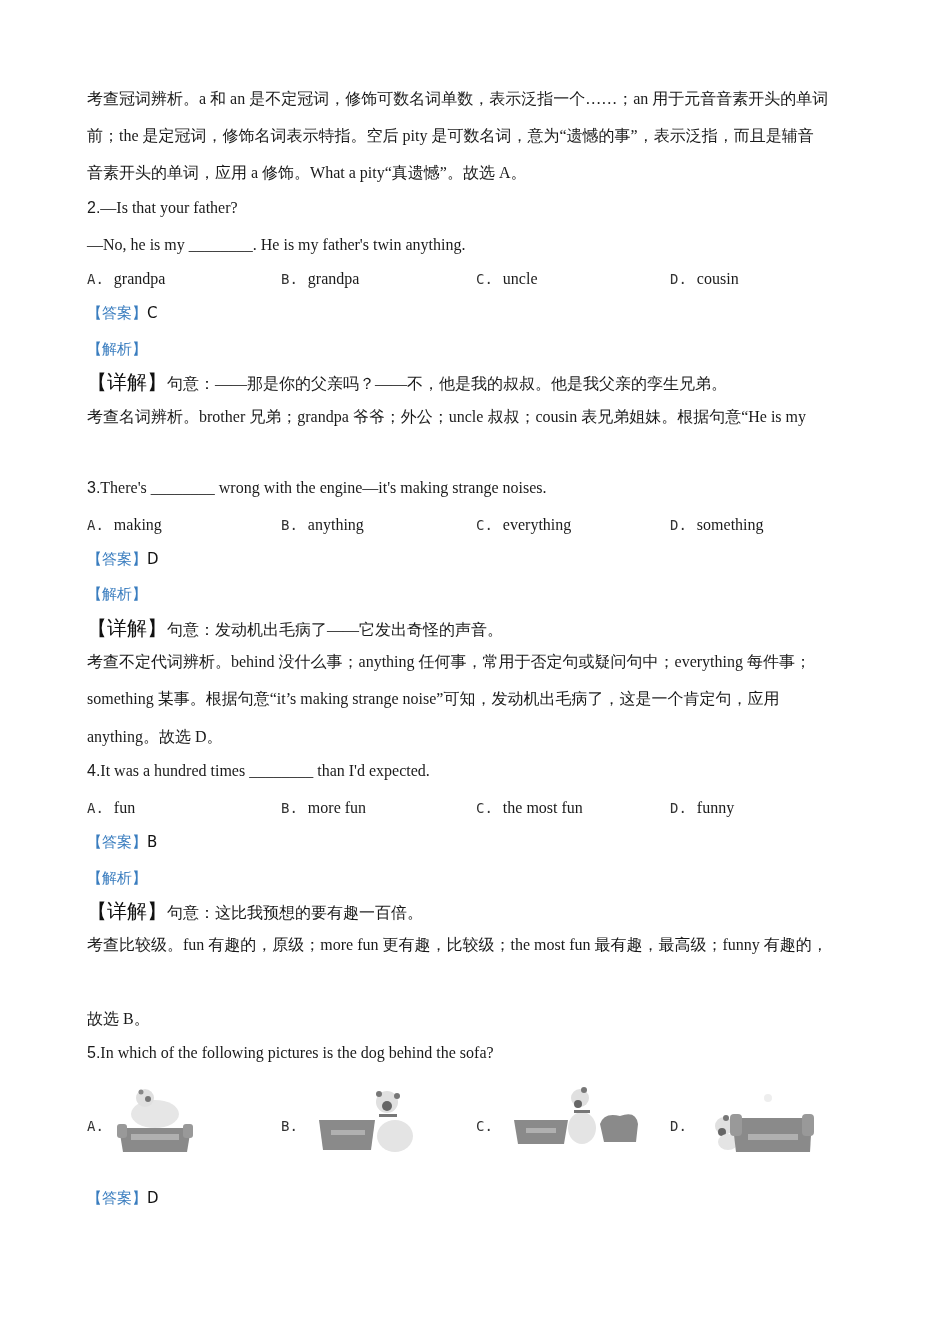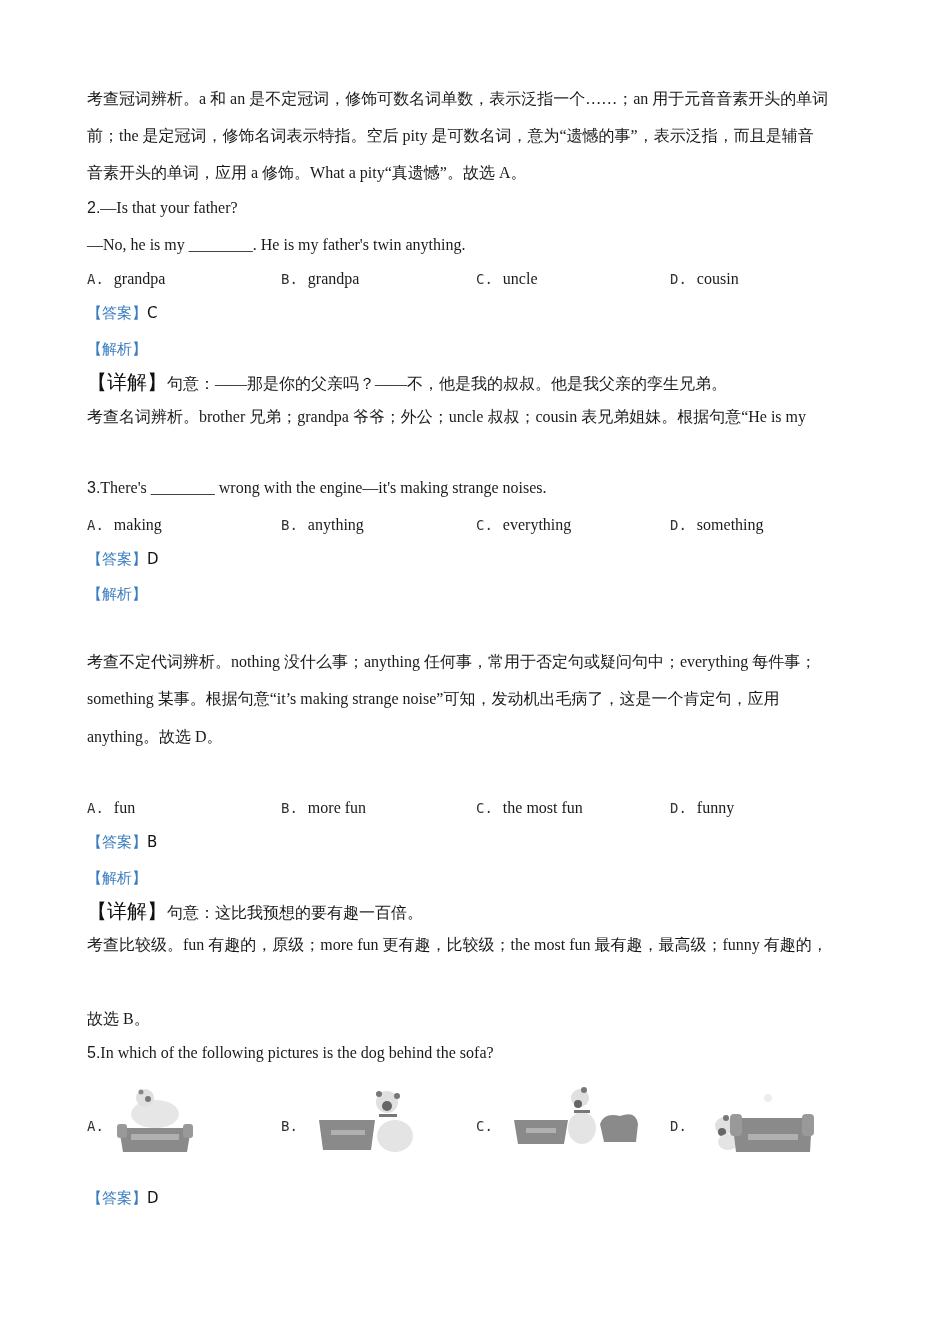--- a/index.html
+++ b/index.html
@@ -60,24 +60,30 @@
     <div class="opt" style="left:194px"><span class="opt-key">B.</span><span>anything</span></div>
     <div class="opt" style="left:389px"><span class="opt-key">C.</span><span>everything</span></div>
     <div class="opt" style="left:583px"><span class="opt-key">D.</span><span>something</span></div>
   </div>
   <div class="line" style="top:540px">
     <span class="label">【答案】</span><span class="ans-letter">D</span>
   </div>
   <div class="line" style="top:575px">
     <span class="label">【解析】</span>
   </div>
-  <div class="line" style="top:643px">考查不定代词辨析。nothing 没什么事；anything 任何事，常用于否定句或疑问句中；everything 每件事；</div>
+  <div class="line" style="top:609px">
+    <span class="detail-tag">【详解】</span><span>句意：发动机出毛病了——它发出奇怪的声音。</span>
+  </div>
+  <div class="line" style="top:643px">考查不定代词辨析。behind 没什么事；anything 任何事，常用于否定句或疑问句中；everything 每件事；</div>
   <div class="line" style="top:680px">something 某事。根据句意“it’s making strange noise”可知，发动机出毛病了，这是一个肯定句，应用</div>
   <div class="line" style="top:718px">anything。故选 D。</div>
 
+  <div class="line" style="top:752px">
+    <span class="qnum">4.</span><span>It was a hundred times ________ than I'd expected.</span>
+  </div>
   <div class="opts" style="top:789px">
     <div class="opt" style="left:0"><span class="opt-key">A.</span><span>fun</span></div>
     <div class="opt" style="left:194px"><span class="opt-key">B.</span><span>more fun</span></div>
     <div class="opt" style="left:389px"><span class="opt-key">C.</span><span>the most fun</span></div>
     <div class="opt" style="left:583px"><span class="opt-key">D.</span><span>funny</span></div>
   </div>
   <div class="line" style="top:823px">
     <span class="label">【答案】</span><span class="ans-letter">B</span>
   </div>
   <div class="line" style="top:859px">

